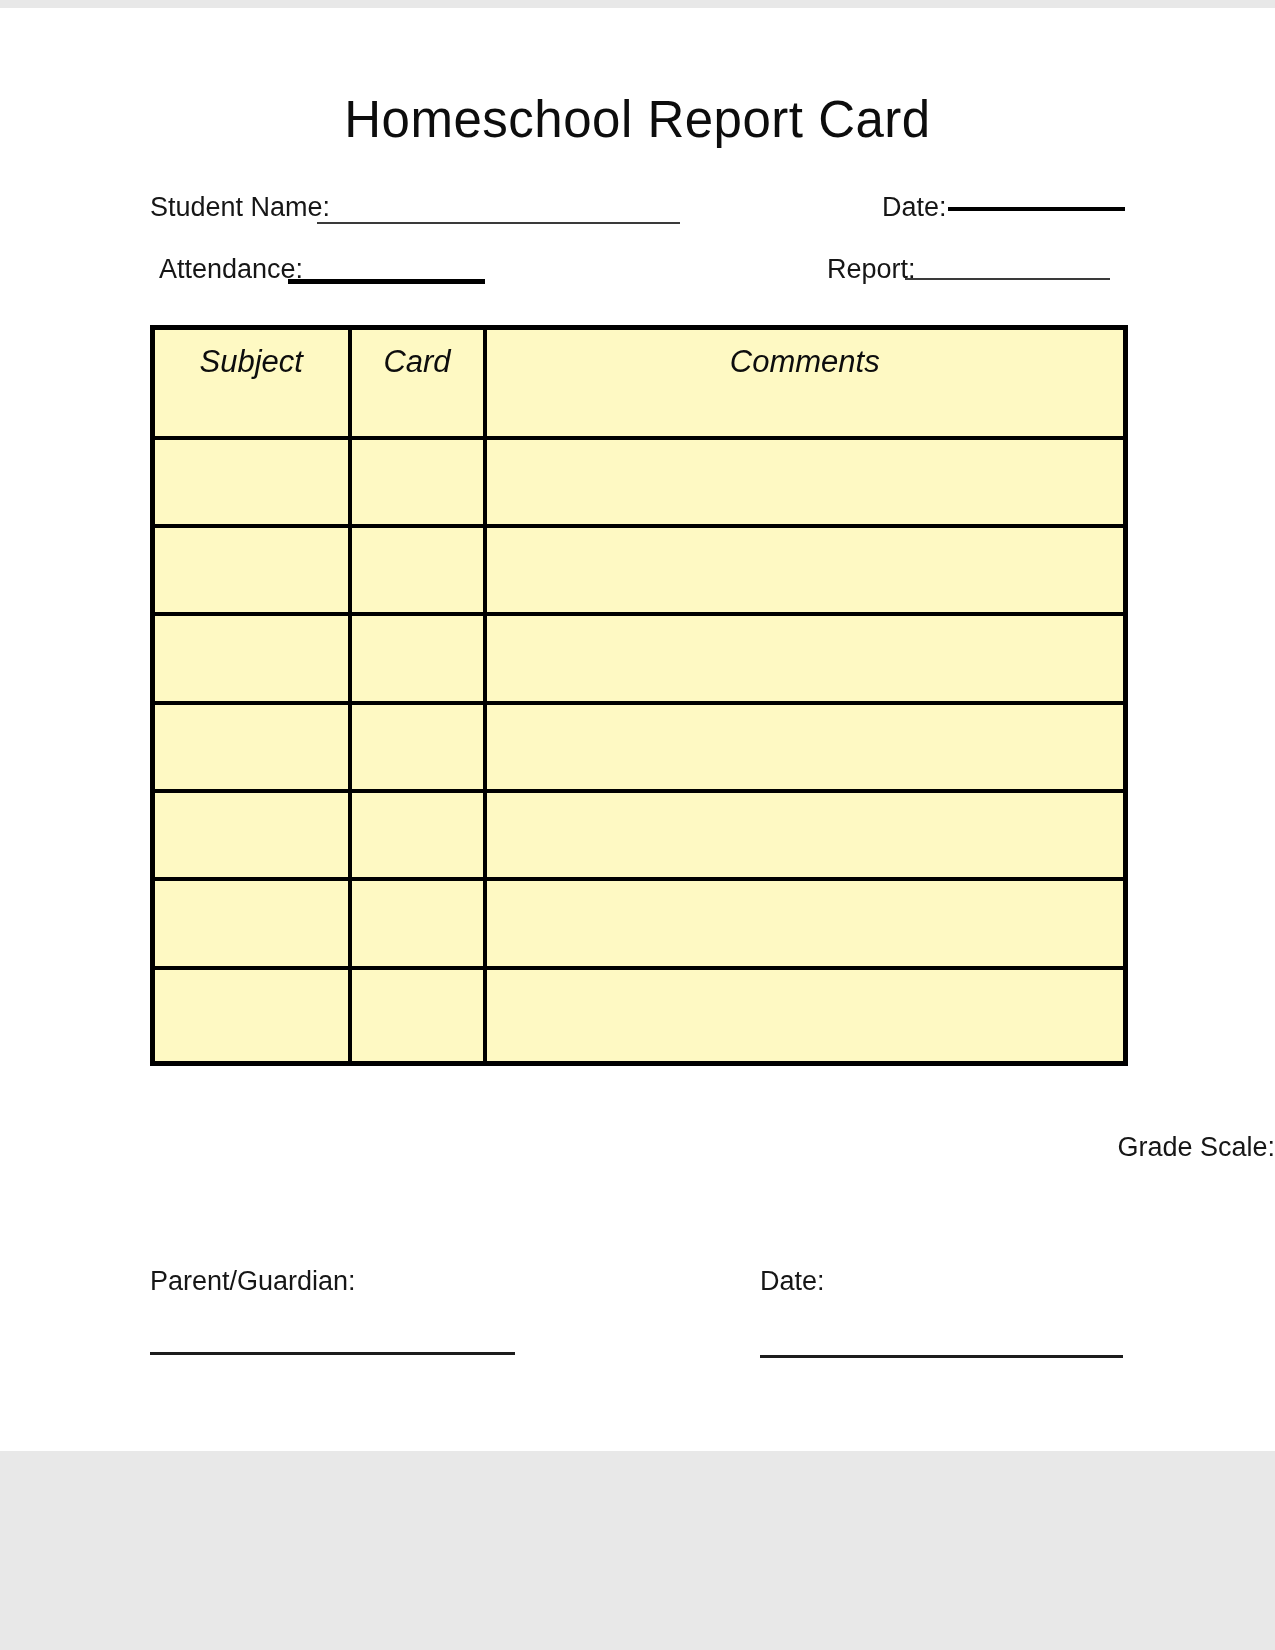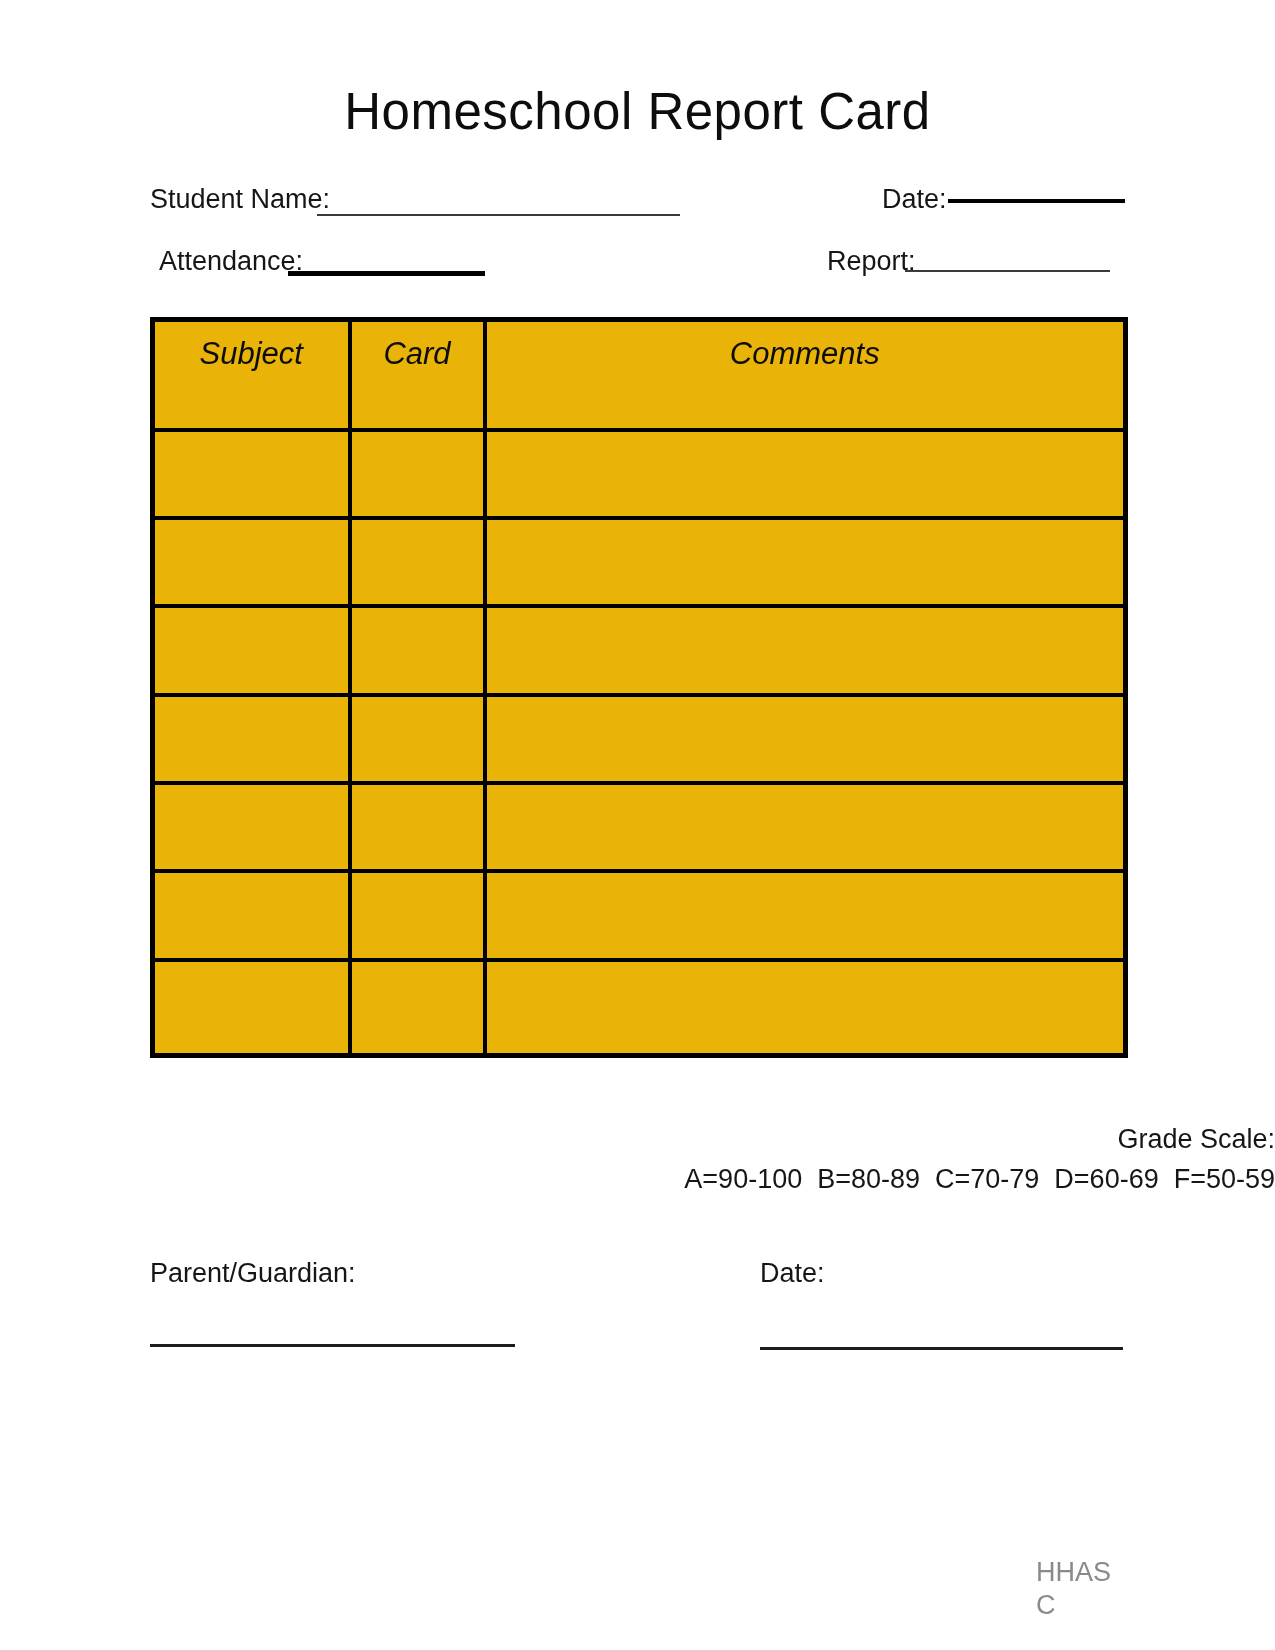--- a/index.html
+++ b/index.html
@@ -1,20 +1,20 @@
 <!DOCTYPE html>
 <html><head>
 <meta charset="utf-8">
 <style>
   html,body{margin:0;padding:0;background:#e8e8e8;}
   #page{
     position:relative;
-    width:1275px;height:1650px;
+    width:1275px;height:1443px;
     background:#ffffff;
-    margin:0 auto;
+    margin:8px auto;
     font-family:"Liberation Sans", sans-serif;
     color:#111111;
     overflow:hidden;
   }
   .abs{position:absolute;}
   #title{
     top:82px;left:0;width:100%;
     text-align:center;
     font-size:51px;
     letter-spacing:0.5px;
@@ -27,21 +27,21 @@
 
   #report-table{
     position:absolute;left:150px;top:317px;
     width:978px;height:741px;
     border-collapse:collapse;
     border:5px solid #000000;
     table-layout:fixed;
   }
   #report-table th, #report-table td{
     border:4px solid #000000;
-    background:#eab308;
+    background:#fef9c3;
   }
   #report-table th{
     font-style:italic;
     font-weight:normal;
     font-size:31px;
     vertical-align:top;
     padding-top:14px;
     text-align:center;
     color:#0d0d0d;
   }
@@ -119,21 +119,20 @@
         </tr>
         <tr>
           <td></td>
           <td></td>
           <td></td>
         </tr>
       </tbody>
   </table>
 
   <div class="abs scale-text" style="top:1124px;left:0;">Grade Scale:</div>
-  <div class="abs scale-text" style="top:1164px;left:0;">A=90-100  B=80-89  C=70-79  D=60-69  F=50-59</div>
 
   <div class="abs field-label" style="left:150px;top:1258px;">Parent/Guardian:</div>
   <div class="abs field-label" style="left:760px;top:1258px;">Date:</div>
   <div class="abs sig-line" style="left:150px;top:1344px;width:365px;"></div>
   <div class="abs sig-line" style="left:760px;top:1347px;width:363px;"></div>
 
   <div id="watermark" class="abs" style="left: 1036px; top: 1556px; color: rgb(138, 138, 138);">
     <div>HHAS</div>
     <div>C</div>
   </div>

